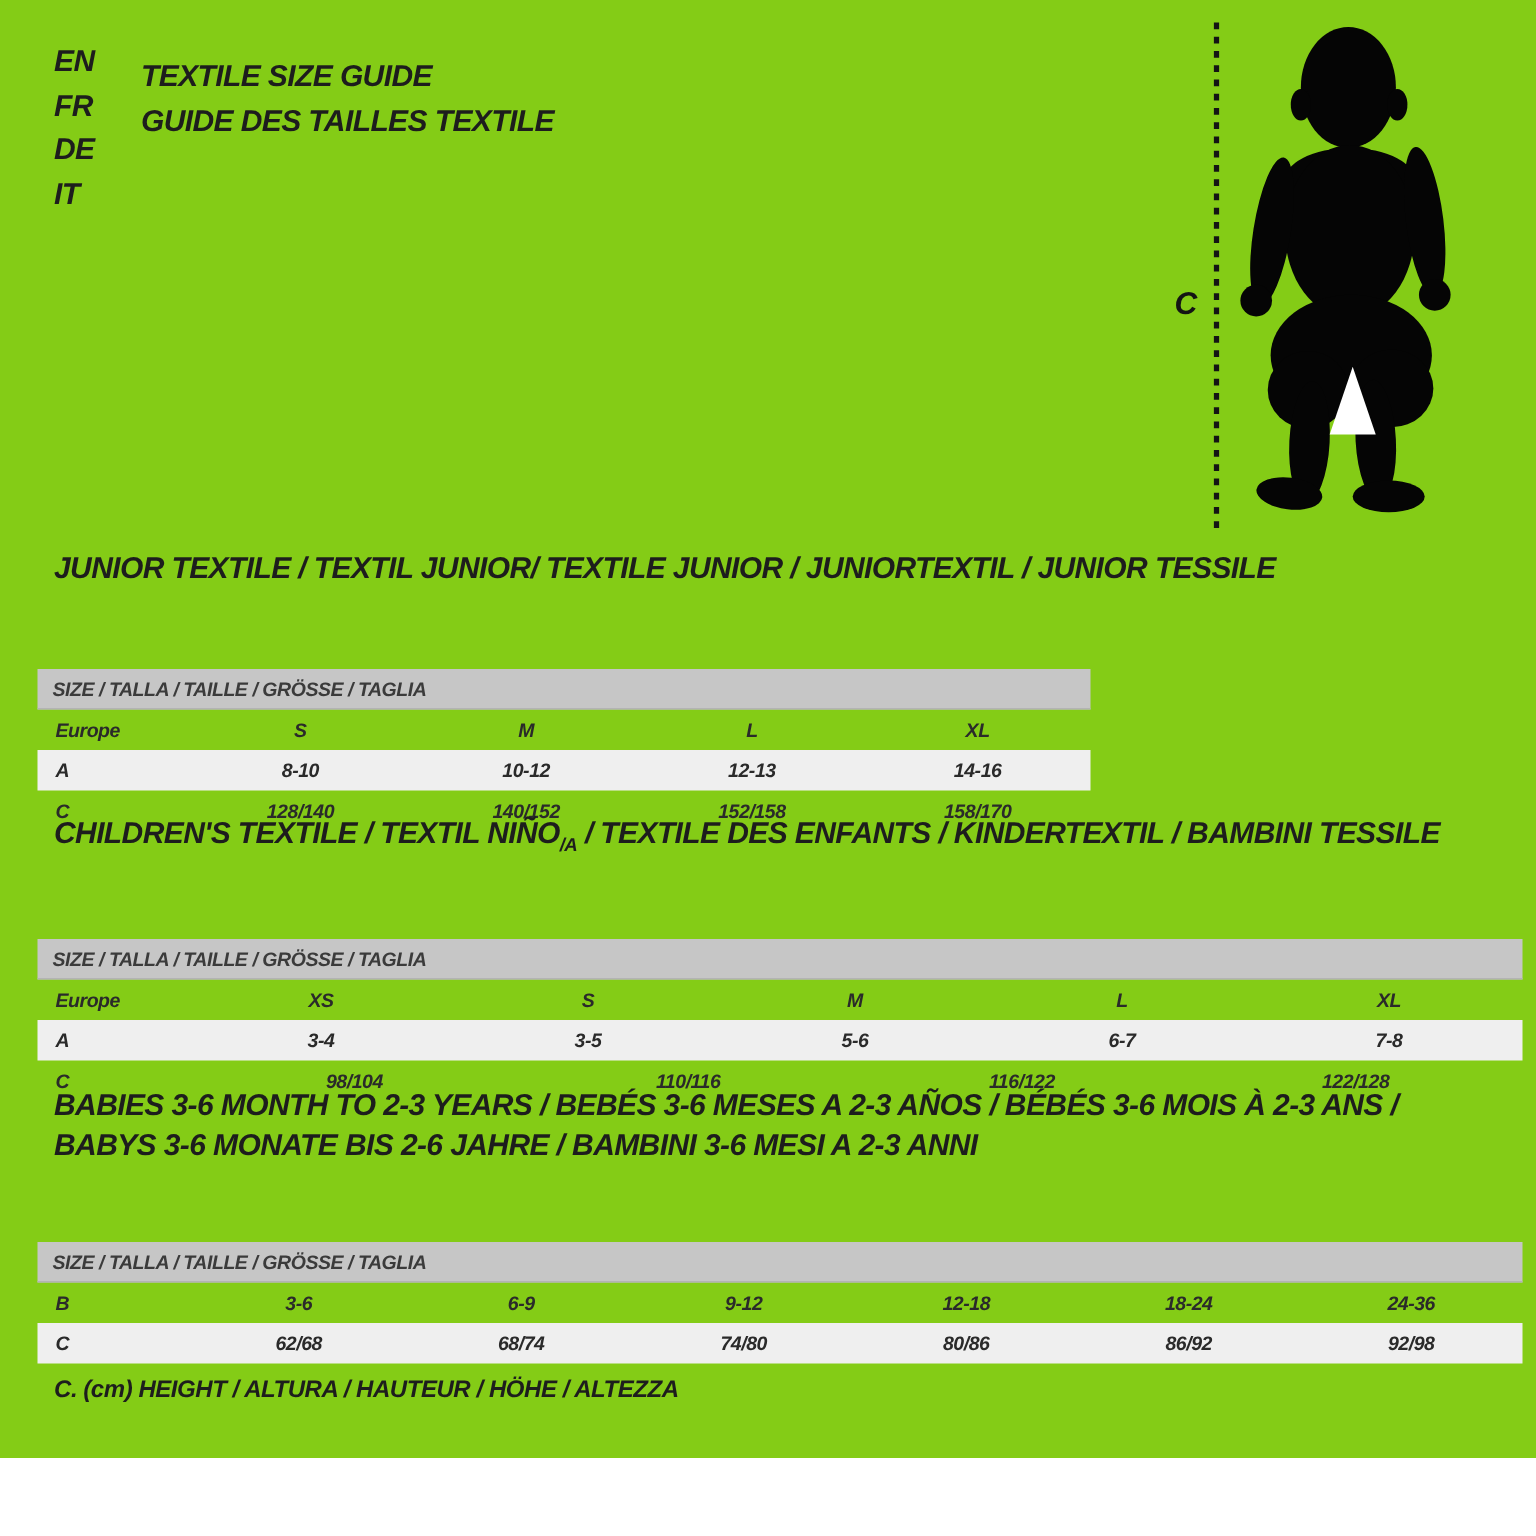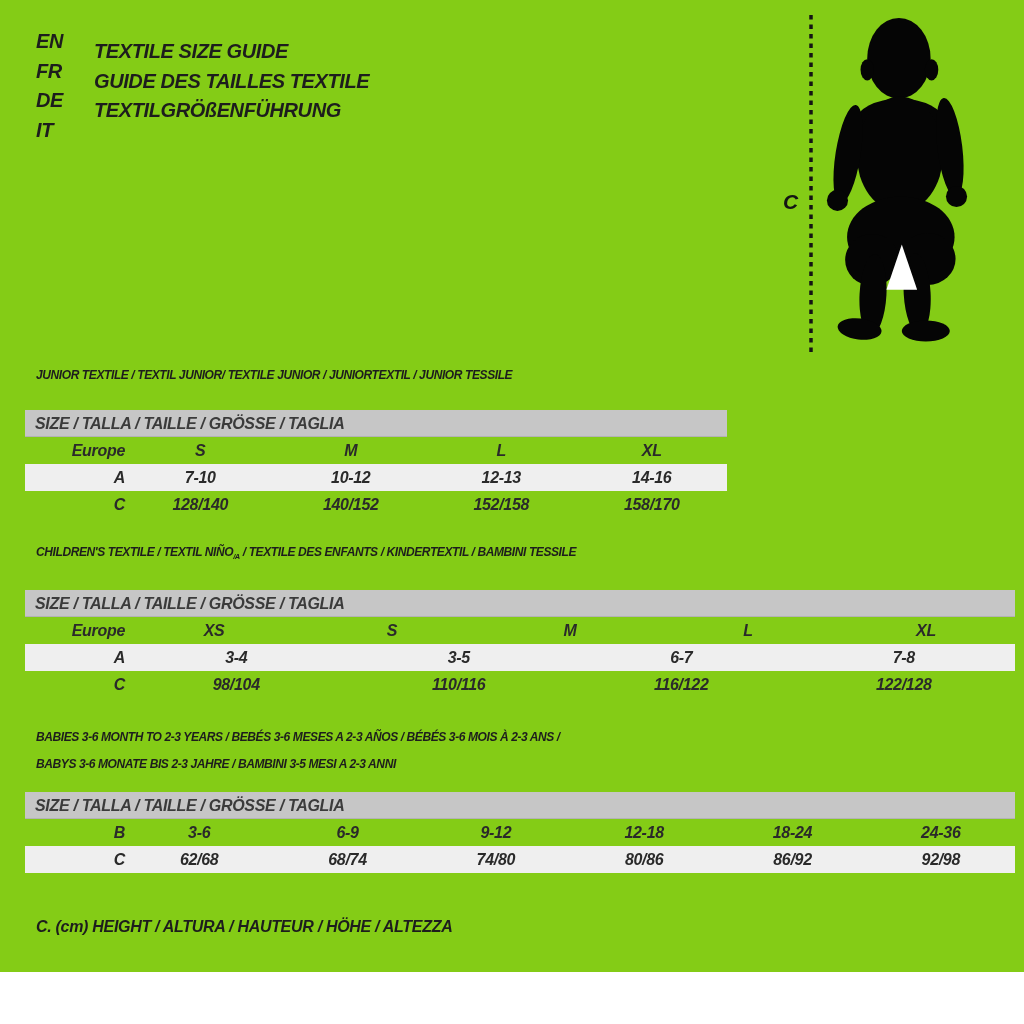--- a/index.html
+++ b/index.html
@@ -14,42 +14,42 @@
               font-size:20px; font-weight:700; letter-spacing:-0.4px; color:#1d1d1d; }
   .lang-code { width:58px; flex:0 0 58px; }
   .lang-label { white-space:nowrap;margin-top:20px; }
 
   
   .figure { position:absolute; left:775px; top:8px; width:230px; height:352px; }
   .figure text { font-family:"Liberation Sans", sans-serif; font-weight:700; }
 
   
   .section-title {
-    position:absolute; left:36px; font-size:12px; font-weight:700;
+    position:absolute; left:36px; font-size:20px; font-weight:700;
     letter-spacing:-0.4px; color:#1d1d1d; white-space:nowrap;
   }
   .title-junior   { top:368px; }
   .title-children { top:545px; }
   .title-babies   { top:724px; line-height:27px; }
   .sub { font-size:0.62em; vertical-align:sub; }
 
   
-  .tbl { position:absolute; left:25px; font-size:16px; letter-spacing:-0.3px; }
+  .tbl { position:absolute; left:25px; font-size:13px; letter-spacing:-0.3px;margin-top:36px; }
   .tbl-junior   { top:410px; width:702px; }
   .tbl-children { top:590px; width:990px; }
   .tbl-babies   { top:792px; width:990px; }
   .tbl-head {
     height:27px; line-height:27px; background:#c6c6c6; color:#3b3b3b;
     font-weight:700; padding-left:10px; box-sizing:border-box;
     border-bottom:1px solid #b3b3b3; white-space:nowrap;
   }
   .tr { display:flex; height:27px; line-height:27px; font-weight:700; color:#2a2a2a; }
   .tr.alt { background:#efefef; }
   .td { box-sizing:border-box; }
-  .td.label { width:100px; flex:0 0 100px; padding-left:12px; text-align:right; }
+  .td.label { width:100px; flex:0 0 100px; padding-left:12px; text-align:left; }
   .td.val { flex:1 1 0; text-align:center; }
 
   
   .legend { position:absolute; left:36px; top:912px; }
   .legend-line { height:30px; line-height:30px; font-size:16px; font-weight:700;
                  letter-spacing:-0.3px; color:#1d1d1d; white-space:nowrap; }
 </style>
 </head>
 <body>
 
@@ -59,21 +59,20 @@
     <div class="lang-row">
       <span class="lang-code">EN</span>
       <span class="lang-label">TEXTILE SIZE GUIDE</span>
     </div>
     <div class="lang-row">
       <span class="lang-code">FR</span>
       <span class="lang-label">GUIDE DES TAILLES TEXTILE</span>
     </div>
     <div class="lang-row">
       <span class="lang-code">DE</span>
-      <span class="lang-label">TEXTILGRÖßENFÜHRUNG</span>
     </div>
     <div class="lang-row">
       <span class="lang-code">IT</span>
     </div>
   </div>
 
   <svg class="figure" viewBox="0 0 230 352" xmlns="http://www.w3.org/2000/svg">
     <line x1="36" y1="7" x2="36" y2="347" stroke="#141414" stroke-width="3.5" stroke-dasharray="4.5 5"></line>
     <text x="8" y="201" font-size="21" fill="#141414">C</text>
     <g transform="translate(50,10) scale(0.96)" fill="#050505">
@@ -102,21 +101,21 @@
     <div class="tbl-head">SIZE / TALLA / TAILLE / GRÖSSE / TAGLIA</div>
     <div class="tr">
       <div class="td label">Europe</div>
       <div class="td val">S</div>
       <div class="td val">M</div>
       <div class="td val">L</div>
       <div class="td val">XL</div>
     </div>
     <div class="tr alt">
       <div class="td label">A</div>
-      <div class="td val">7-10</div>
+      <div class="td val">8-10</div>
       <div class="td val">10-12</div>
       <div class="td val">12-13</div>
       <div class="td val">14-16</div>
     </div>
     <div class="tr">
       <div class="td label">C</div>
       <div class="td val">128/140</div>
       <div class="td val">140/152</div>
       <div class="td val">152/158</div>
       <div class="td val">158/170</div>
@@ -133,35 +132,36 @@
       <div class="td val">XS</div>
       <div class="td val">S</div>
       <div class="td val">M</div>
       <div class="td val">L</div>
       <div class="td val">XL</div>
     </div>
     <div class="tr alt">
       <div class="td label">A</div>
       <div class="td val">3-4</div>
       <div class="td val">3-5</div>
+      <div class="td val">5-6</div>
       <div class="td val">6-7</div>
       <div class="td val">7-8</div>
     </div>
     <div class="tr">
       <div class="td label">C</div>
       <div class="td val">98/104</div>
       <div class="td val">110/116</div>
       <div class="td val">116/122</div>
       <div class="td val">122/128</div>
     </div>
   </div>
 
   <div class="section-title title-babies">
     <div>BABIES 3-6 MONTH TO 2-3 YEARS / BEBÉS 3-6 MESES A 2-3 AÑOS / BÉBÉS 3-6 MOIS À 2-3 ANS /</div>
-    <div>BABYS 3-6 MONATE BIS 2-3 JAHRE / BAMBINI 3-5 MESI A 2-3 ANNI</div>
+    <div>BABYS 3-6 MONATE BIS 2-6 JAHRE / BAMBINI 3-6 MESI A 2-3 ANNI</div>
   </div>
   <div class="tbl tbl-babies">
     <div class="tbl-head">SIZE / TALLA / TAILLE / GRÖSSE / TAGLIA</div>
     <div class="tr">
       <div class="td label">B</div>
       <div class="td val">3-6</div>
       <div class="td val">6-9</div>
       <div class="td val">9-12</div>
       <div class="td val">12-18</div>
       <div class="td val">18-24</div>

